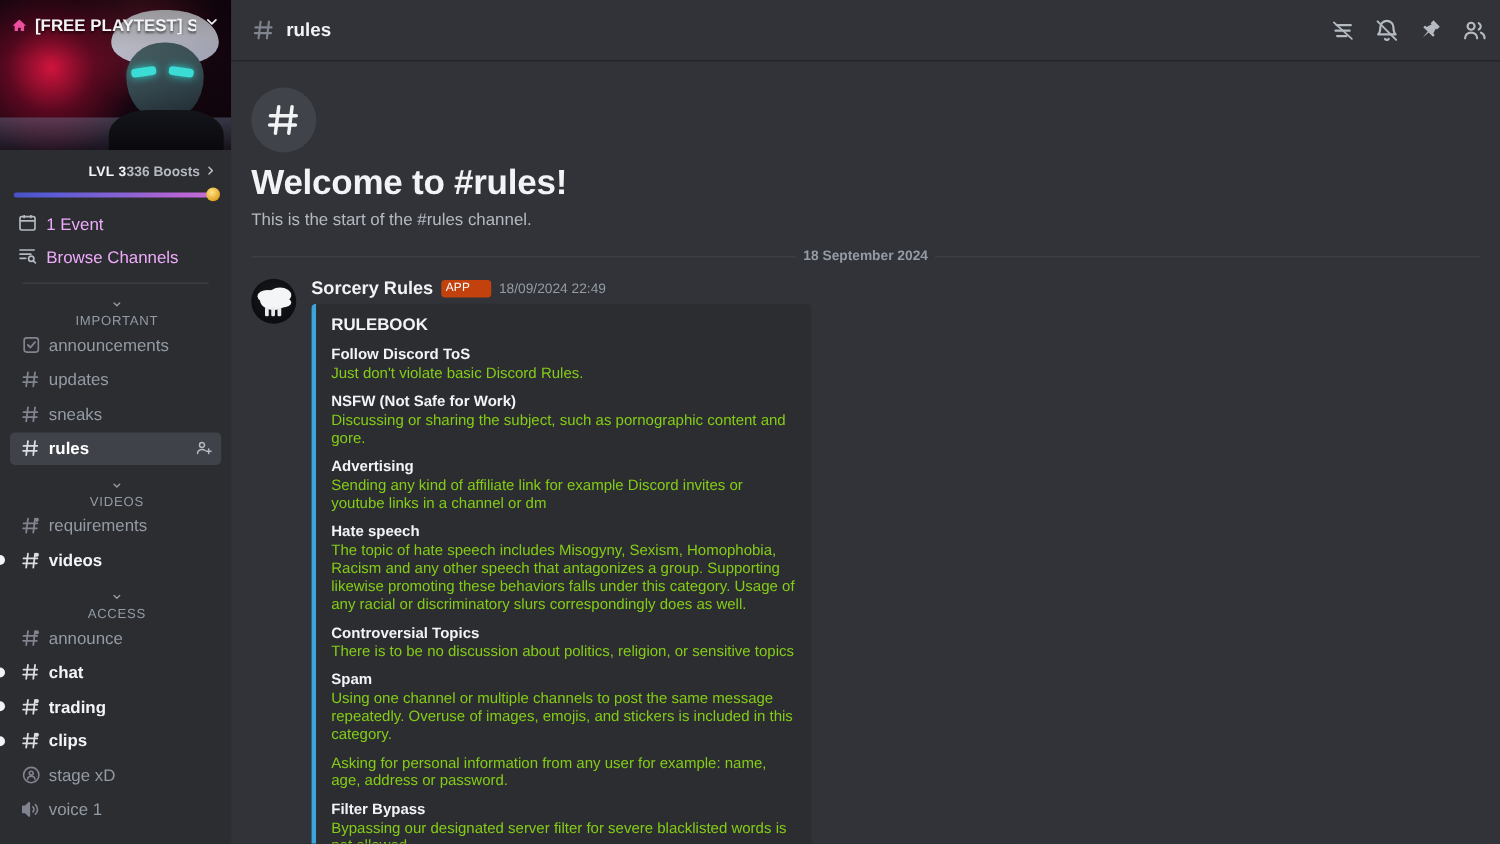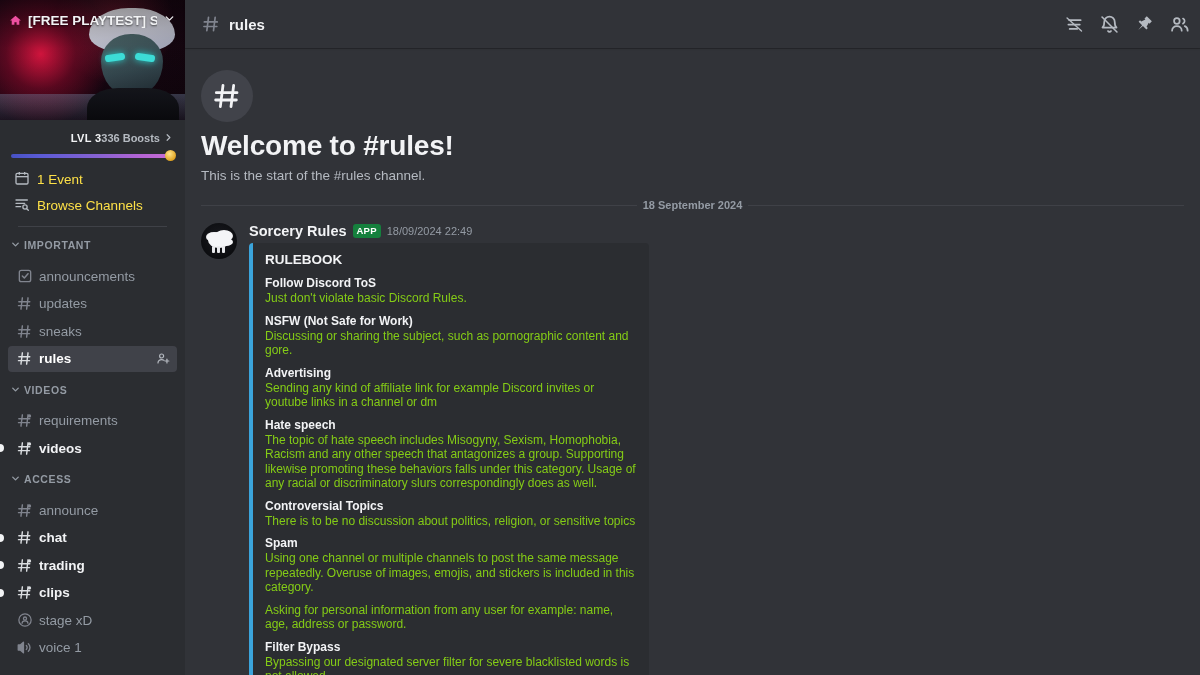--- a/index.html
+++ b/index.html
@@ -91,31 +91,31 @@
   .boost-bar-end {
     position:absolute; right:-2px; top:-4px; width:11px; height:11px;
     border-radius:50%;
     background:radial-gradient(circle at 40% 35%, #ffe58a, #e0a322 70%, #8e5f08 100%);
   }
 
   .nav-extra { padding:2px 8px 0 8px; flex-shrink:0; }
   .nav-item {
     display:flex; align-items:center; gap:7px;
     height:26px; padding:0 6px; border-radius:4px;
-    color:#fde047; font-size:13.5px; cursor:pointer;
+    color:#f0abfc; font-size:13.5px; cursor:pointer;
   }
   .nav-item .nl { overflow:hidden; white-space:nowrap; }
   .sep { height:1px; background:#3f4147; margin:8px 10px 2px 10px; }
 
   .chan-scroll { flex:1; overflow:hidden; padding:0 8px 0 8px; }
   .cat {
-    display:flex; align-items:flex-start; gap:3px;
+    display:flex; align-items:center; gap:3px;
     height:24px; margin-top:12px; padding-left:2px;
-    color:#949ba4; font-size:10.5px; font-weight:700;
-    letter-spacing:0.6px; cursor:pointer;
+    color:#949ba4; font-size:10.5px; font-weight:400;
+    letter-spacing:0.6px; cursor:pointer;flex-direction:column;
   }
   .cat:first-child { margin-top:10px; }
   .chan {
     position:relative;
     display:flex; align-items:center; gap:6px;
     height:26px; margin-bottom:1.5px; padding:0 6px 0 8px;
     border-radius:4px; cursor:pointer;
   }
   .chan .cicon { width:17px; height:17px; flex-shrink:0; display:flex; align-items:center; justify-content:center; }
   .chan .cname {
@@ -170,22 +170,22 @@
     box-shadow:5px -4px 0 -2px #f4f5f7, -5px -3px 0 -3px #f4f5f7, 7px 2px 0 -4px #f4f5f7;
   }
   .av-legs { position:absolute; left:11px; top:23px; width:14px; height:7px; }
   .av-legs span { position:absolute; width:2.5px; height:7px; background:#e8e9ec; border-radius:1px; }
   .av-legs span:nth-child(1){left:0} .av-legs span:nth-child(2){left:5px} .av-legs span:nth-child(3){left:10px}
 
   .msg-body { flex:1; min-width:0; }
   .msg-head { display:flex; align-items:center; gap:6px; height:20px; margin-bottom:2px;text-align:right; }
   .author { color:#f2f3f5; font-size:14.5px; font-weight:600; cursor:pointer; }
   .app-badge {
-    background:#15803d; color:#fff; font-size:9.5px; font-weight:700;
-    padding:1px 4px 1px 4px; border-radius:3px; letter-spacing:0.2px; line-height:12px;
+    background:#c2410c; color:#fff; font-size:9.5px; font-weight:400;
+    padding:1px 17px 1px 4px; border-radius:3px; letter-spacing:0.2px; line-height:12px;
   }
   .timestamp { color:#949ba4; font-size:11px; }
 
   .embed {
     max-width:400px; border-left:4px solid #3ba4db;
     background:#2b2d31; border-radius:4px;
     padding:9px 12px 12px 12px;
   }
   .embed-title { color:#f2f3f5; font-size:13.5px; font-weight:700; margin-bottom:9px; }
   .field { margin-bottom:8px; }

